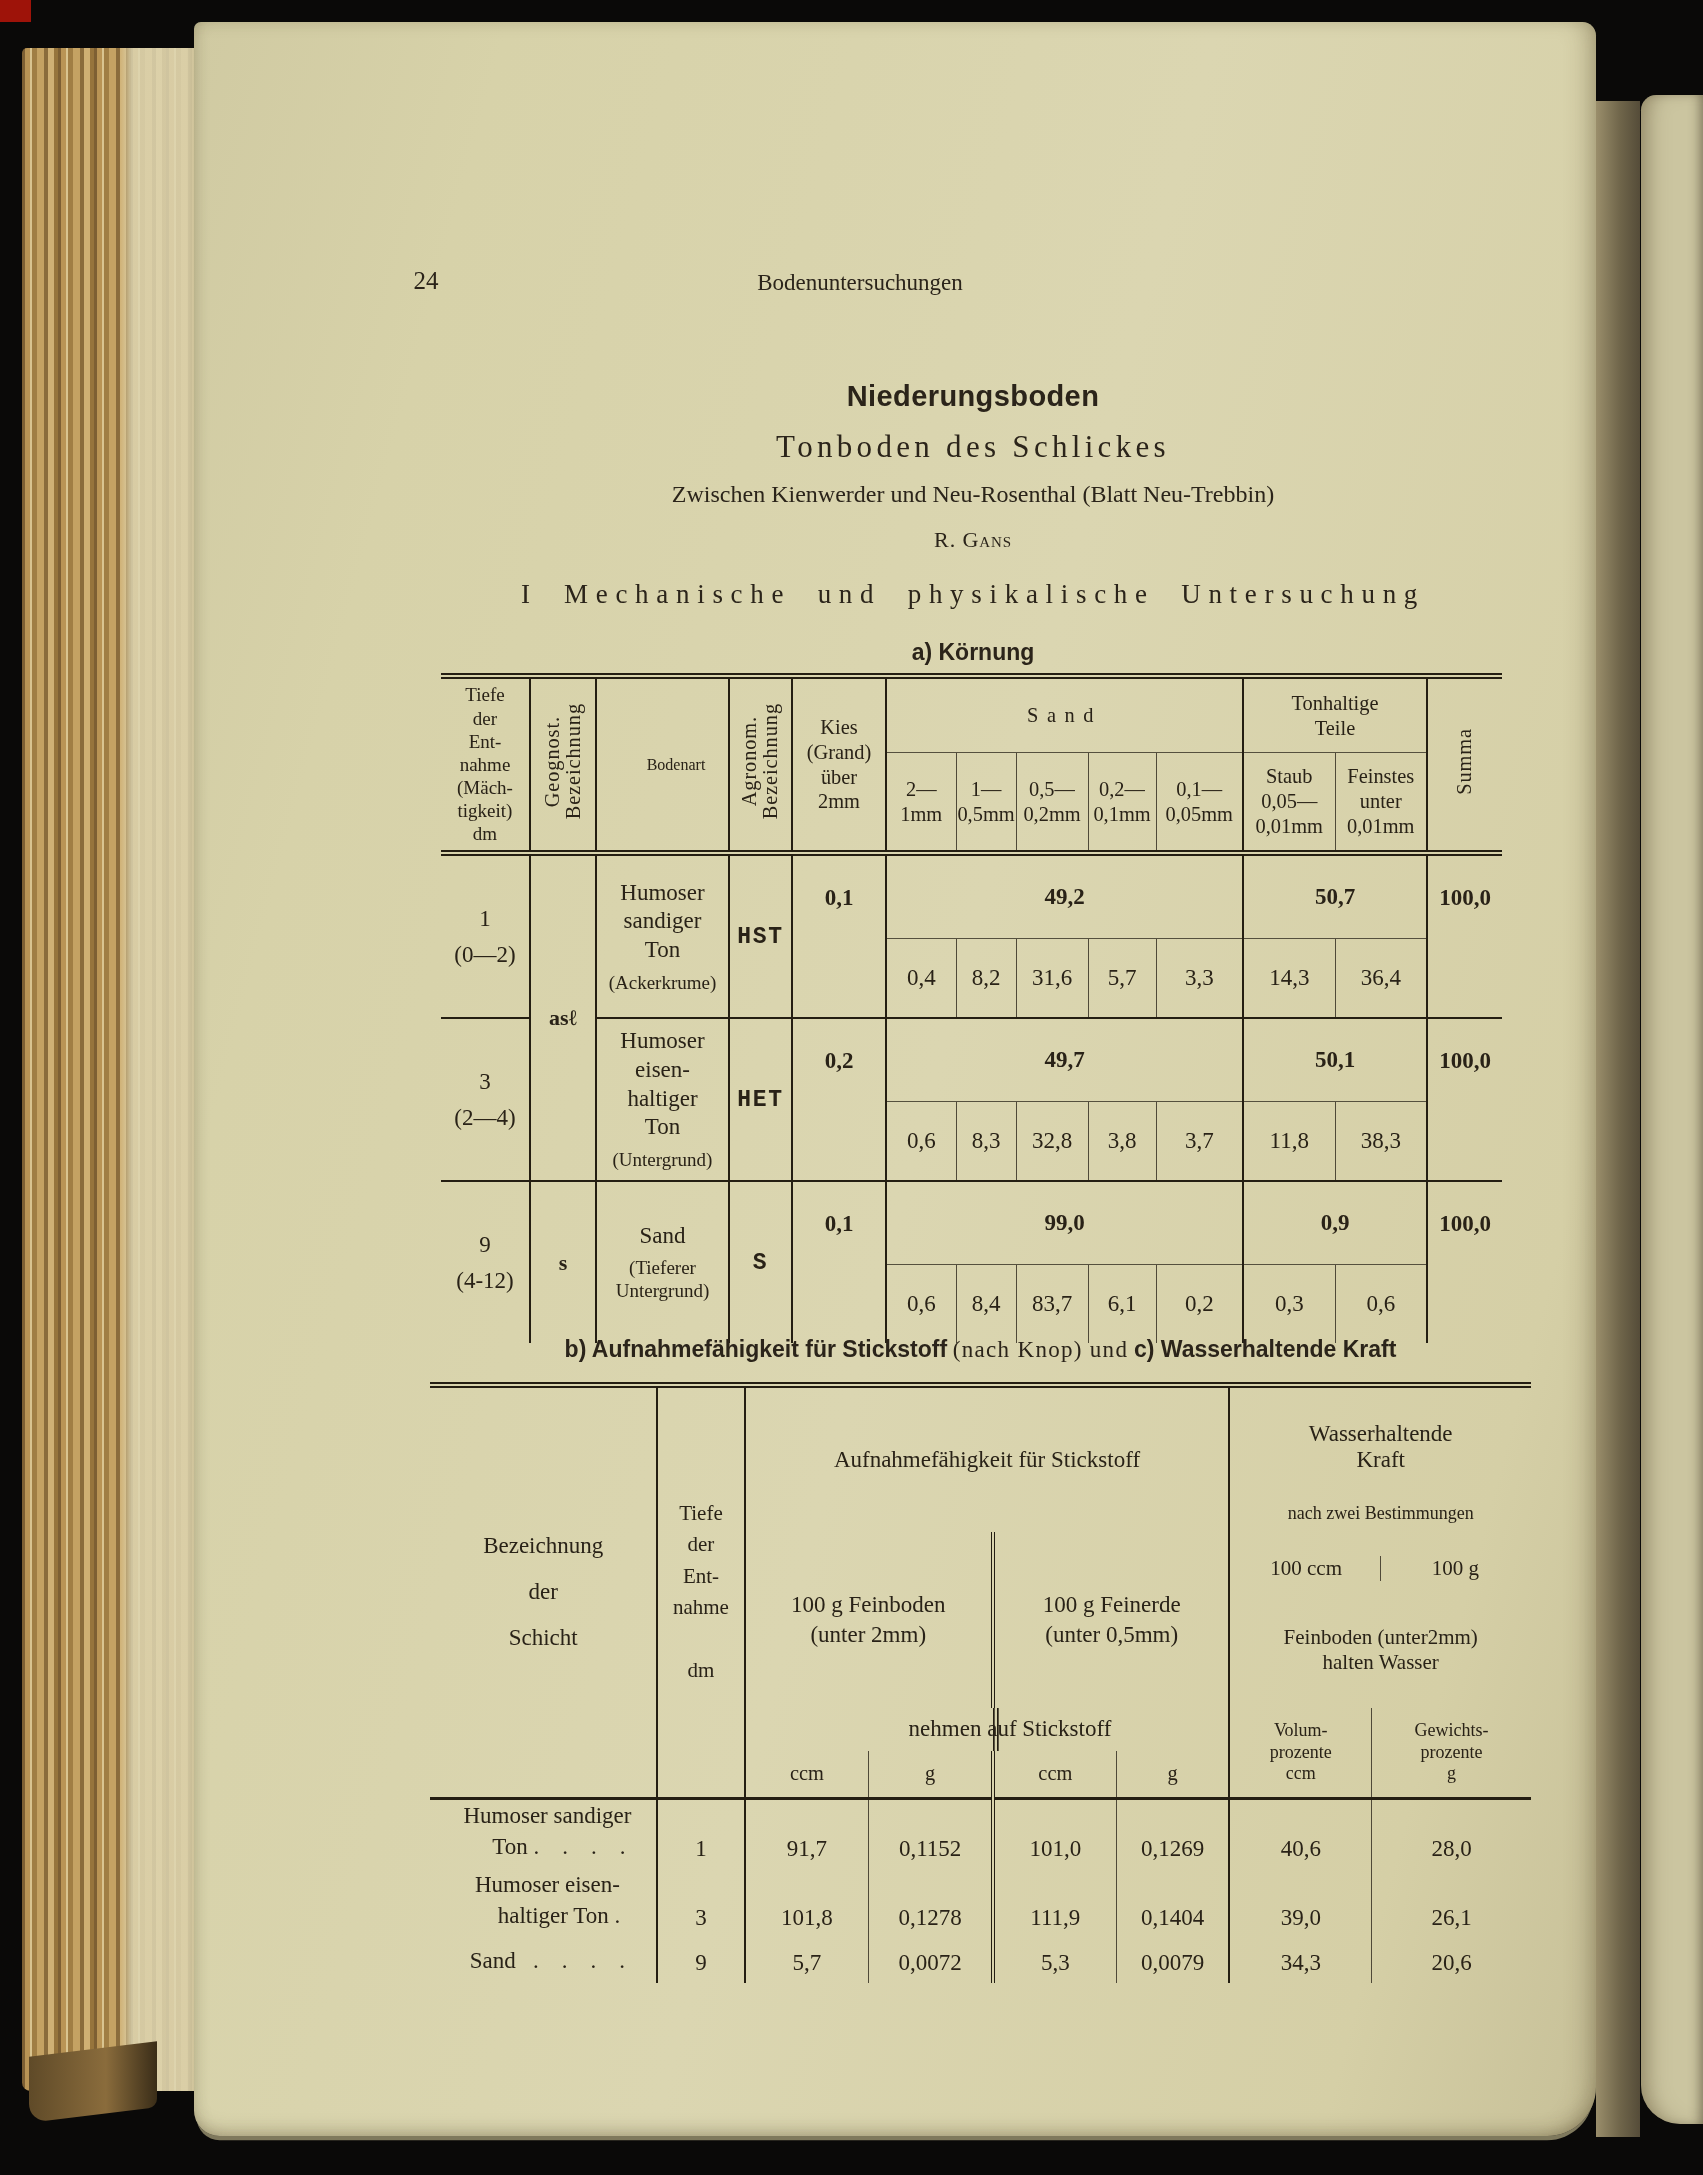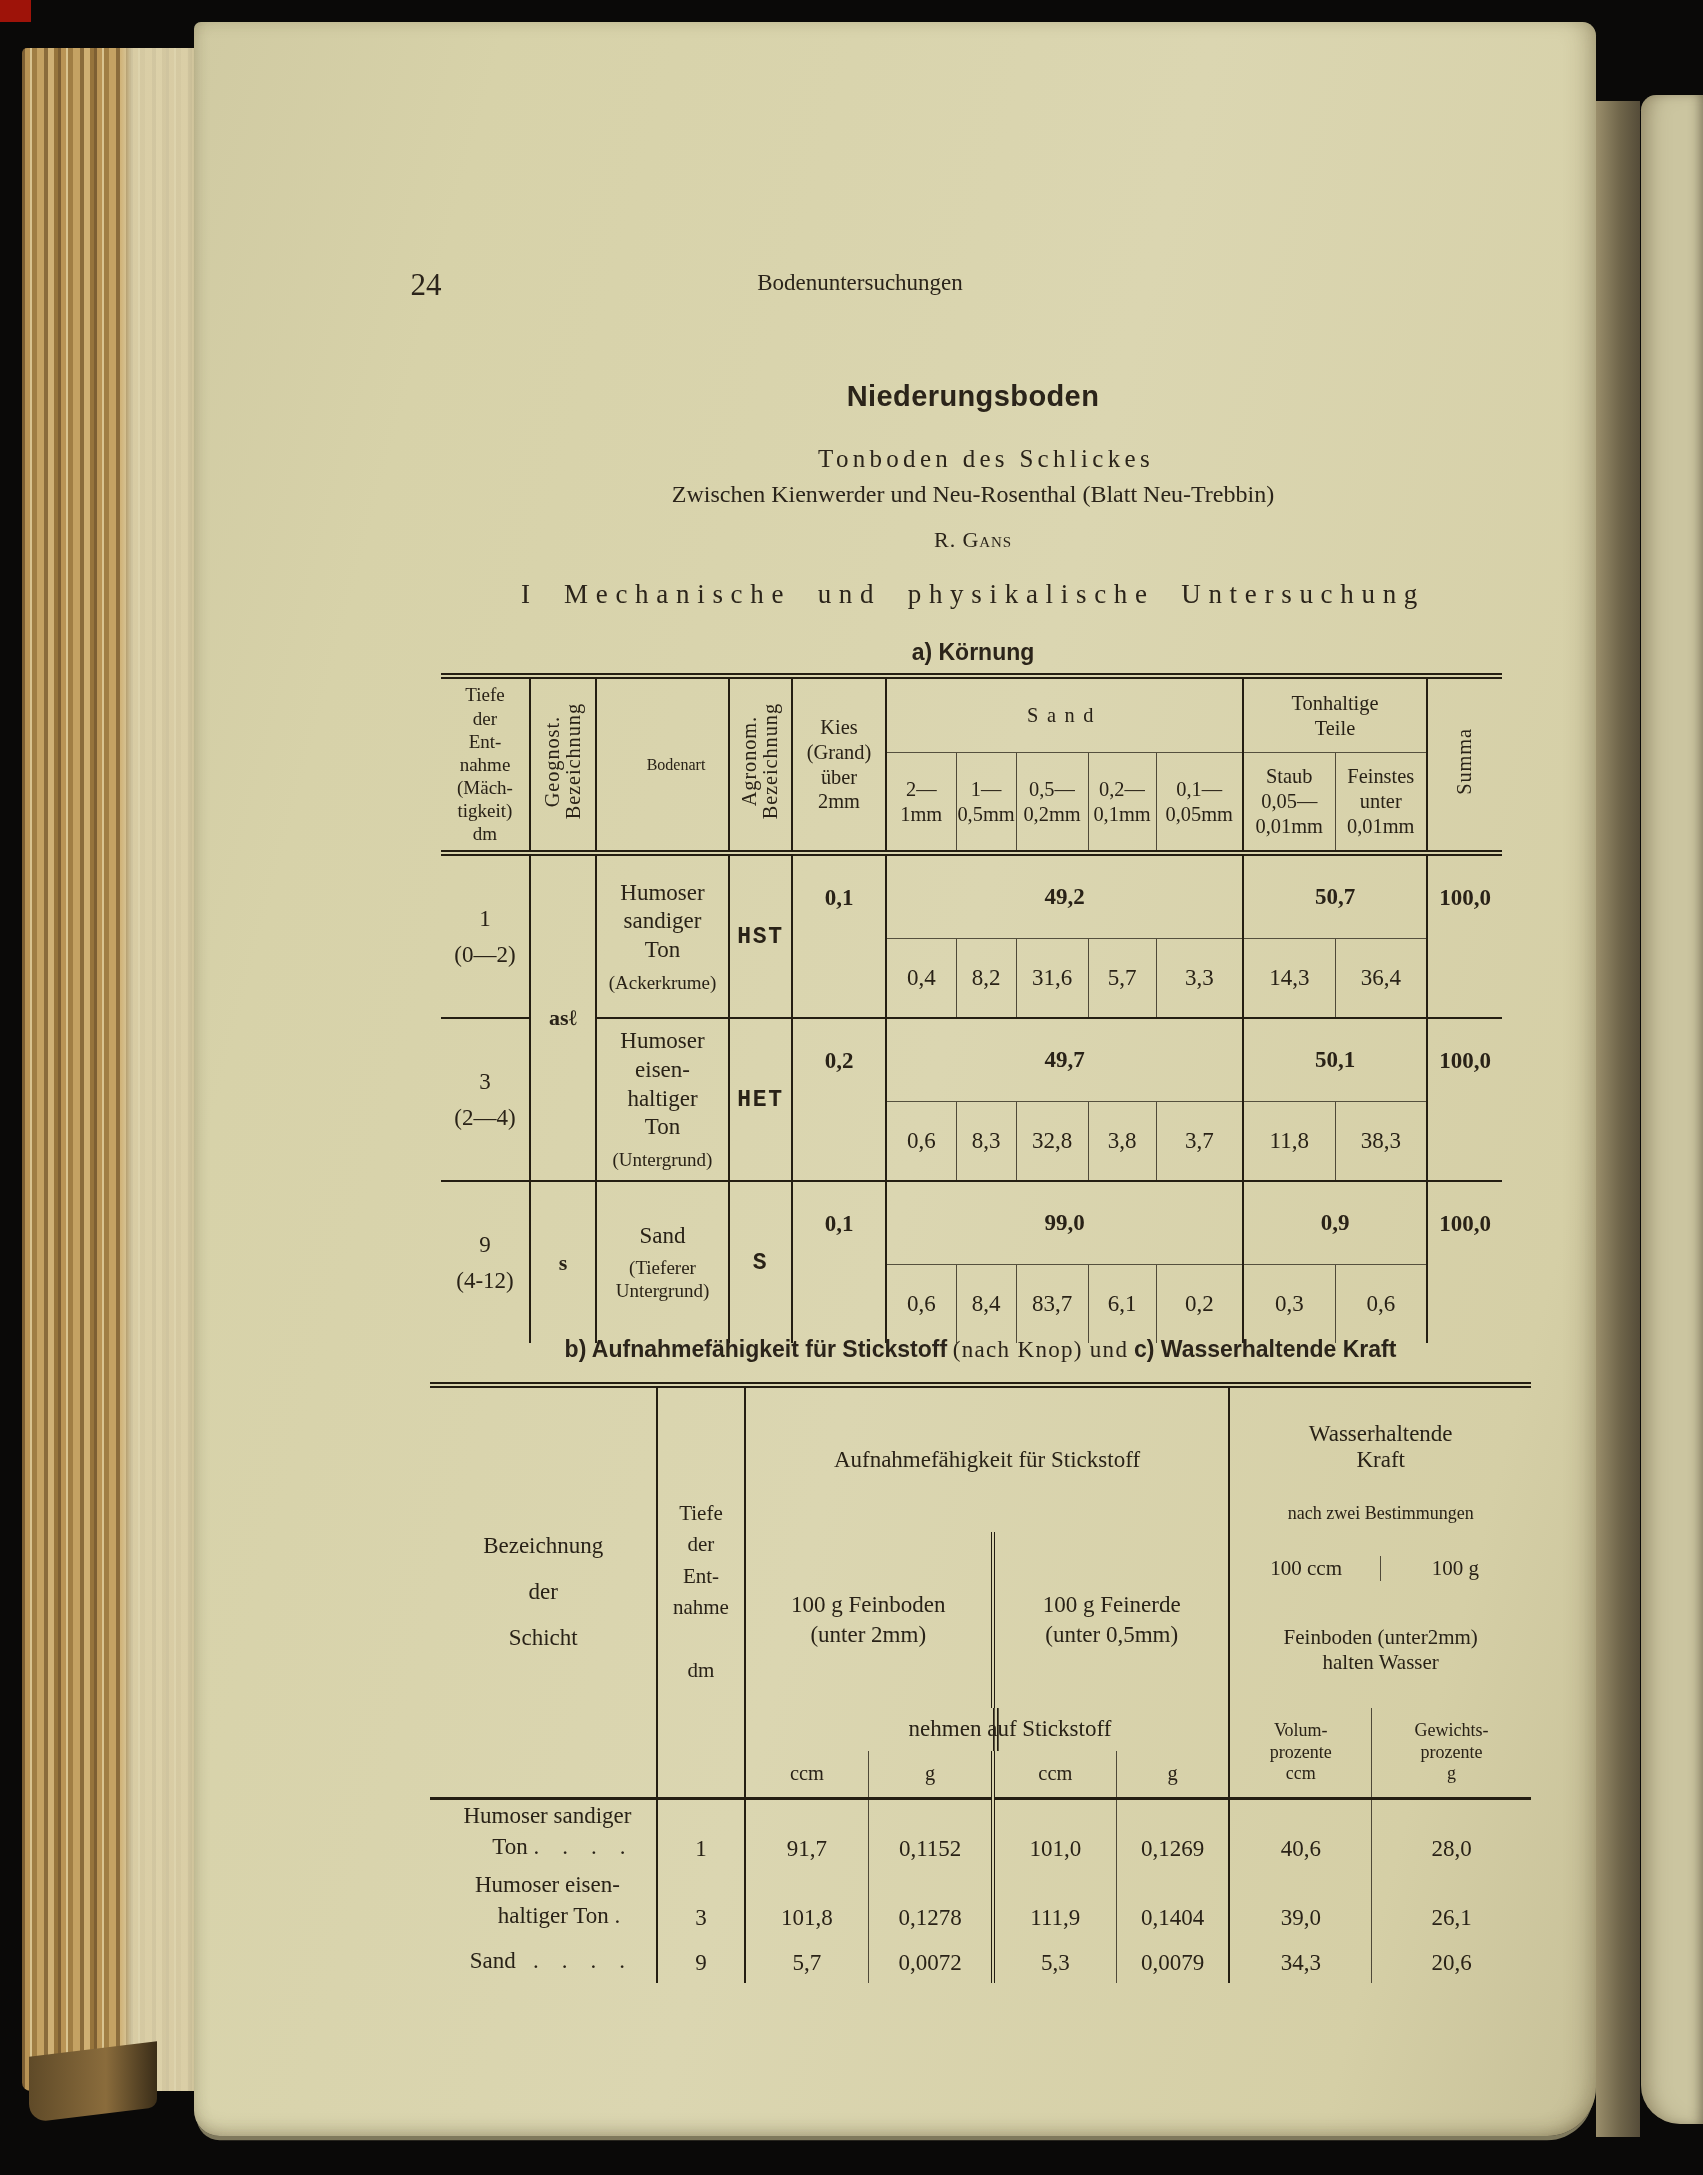--- a/index.html
+++ b/index.html
@@ -40,25 +40,25 @@
     background:linear-gradient(90deg,#9a8e6b,#6f654a 55%,#554c39);
   }
   .next-page{
     position:absolute;left:1641px;top:95px;width:63px;height:2029px;
     background:#cbc5a0;border-radius:15.3px 0 0 39px;
     box-shadow:inset 17px 0 22px -12px rgba(90,75,45,.55), inset -8.5px 0 12px -5.1px rgba(40,30,15,.5);
   }
   
   .abs{position:absolute;}
   .center{text-align:center;}
-  .pagenum{left:392px;top:267px;width:68px;font-size:31px;}
+  .pagenum{left:392px;top:267px;width:68px;font-size:25px;}
   .runhead{left:698px;top:270px;width:324px;font-size:23px;}
   .t-main{left:443px;top:380px;width:1060px;font-family:"Liberation Sans","DejaVu Sans",sans-serif;
           font-weight:bold;font-size:29px;letter-spacing:0.4px;}
-  .t-sub{left:456px;top:429px;width:1060px;font-size:25px;letter-spacing:4.3px;margin-top:16px;}
+  .t-sub{left:443px;top:429px;width:1060px;font-size:31px;letter-spacing:4.3px;}
   .t-loc{left:443px;top:481px;width:1060px;font-size:24px;}
   .t-auth{left:443px;top:527px;width:1060px;font-size:22px;font-variant:small-caps;letter-spacing:0.9px;}
   .t-sec1{left:443px;top:579px;width:1060px;font-size:27px;letter-spacing:7.7px;word-spacing:12px;}
   .t-seca{left:443px;top:639px;width:1060px;font-family:"Liberation Sans","DejaVu Sans",sans-serif;
           font-weight:bold;font-size:23px;}
   .t-secbc{left:430px;top:1336px;width:1101px;font-size:23px;}
   .t-secbc .bold{font-family:"Liberation Sans","DejaVu Sans",sans-serif;font-weight:bold;}
   .t-secbc .ser{font-family:"Liberation Serif",serif;letter-spacing:1.3px;}
   
   table{border-collapse:collapse;table-layout:fixed;}

